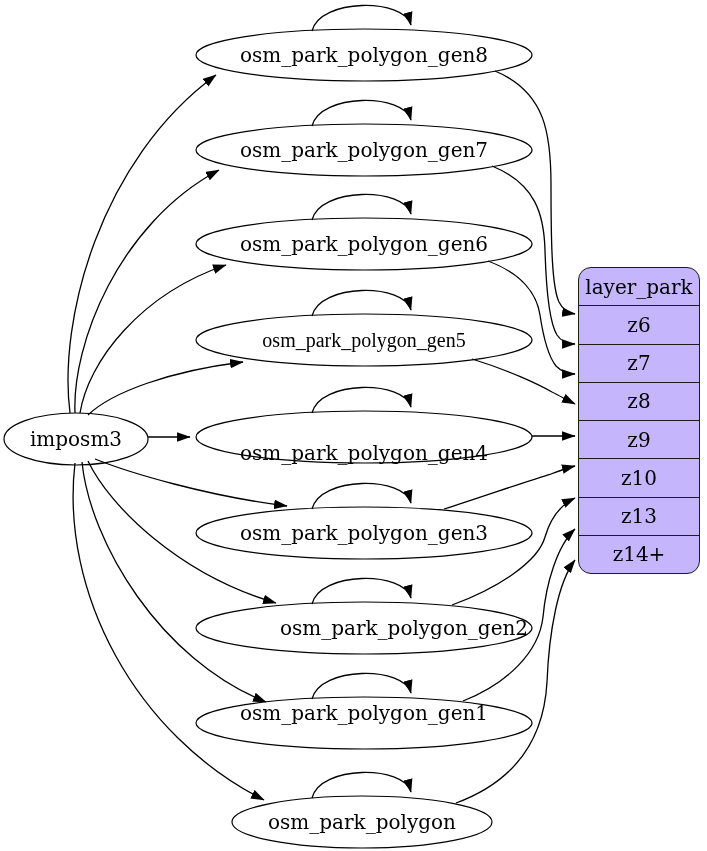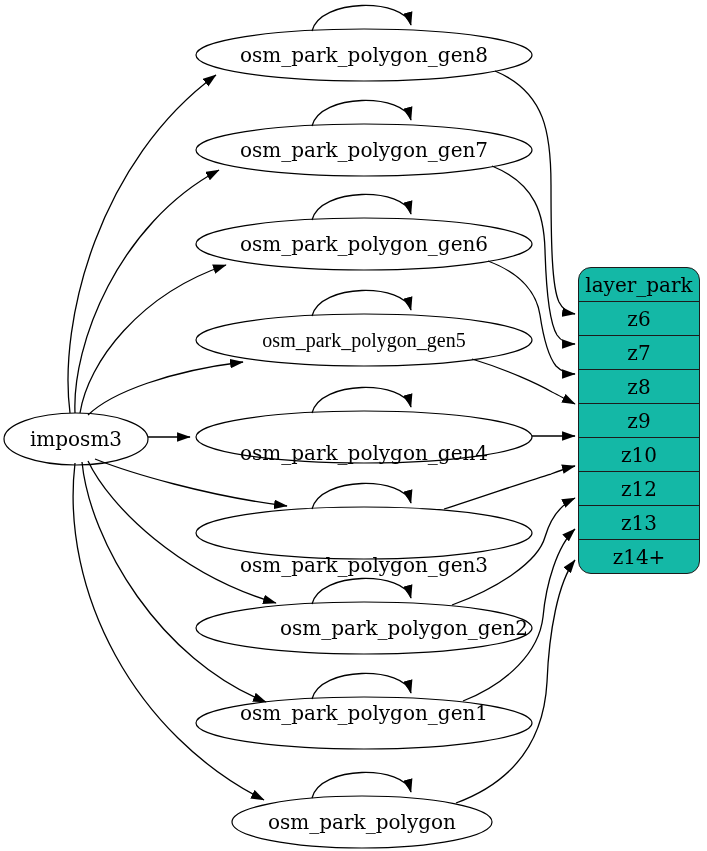--- a/index.html
+++ b/index.html
@@ -92,30 +92,29 @@
     <path class="edge" marker-end="url(#arw)" d="M 463,701 C 508,683 539,652 543,617 C 546,584 557,546 575,529"></path>
     <path class="edge" marker-end="url(#arw)" d="M 456,803 C 518,780 544,737 547,682 C 549,632 558,582 575,560"></path>
   </svg>
 
   <div class="node-label" style="left:76px;top:439px;">imposm3</div>
   <div class="node-label" style="left:364px;top:55px;">osm_park_polygon_gen8</div>
   <div class="node-label" style="left:364px;top:150px;">osm_park_polygon_gen7</div>
   <div class="node-label" style="left:364px;top:244px;">osm_park_polygon_gen6</div>
   <div class="node-label" style="left:364px;top:340px;font-family:Liberation Serif, serif;">osm_park_polygon_gen5</div>
   <div class="node-label" style="left:364px;top:413px;margin-top:40px;">osm_park_polygon_gen4</div>
-  <div class="node-label" style="left:364px;top:565px;">osm_park_polygon_gen3</div>
+  <div class="node-label" style="left:364px;top:533px;">osm_park_polygon_gen3</div>
   <div class="node-label" style="left:364px;top:628px;margin-left:40px;">osm_park_polygon_gen2</div>
   <div class="node-label" style="left:364px;top:713px;">osm_park_polygon_gen1</div>
   <div class="node-label" style="left:362px;top:822px;">osm_park_polygon</div>
 
-  <div class="record" style="background: #14b8a6;">
+  <div class="record" style="background: #c4b5fd;">
     <div class="row">layer_park</div>
     <div class="row">z6</div>
     <div class="row">z7</div>
     <div class="row">z8</div>
     <div class="row">z9</div>
     <div class="row">z10</div>
-    <div class="row">z12</div>
     <div class="row">z13</div>
     <div class="row">z14+</div>
   </div>
 
 </div>
 
 </body></html>

